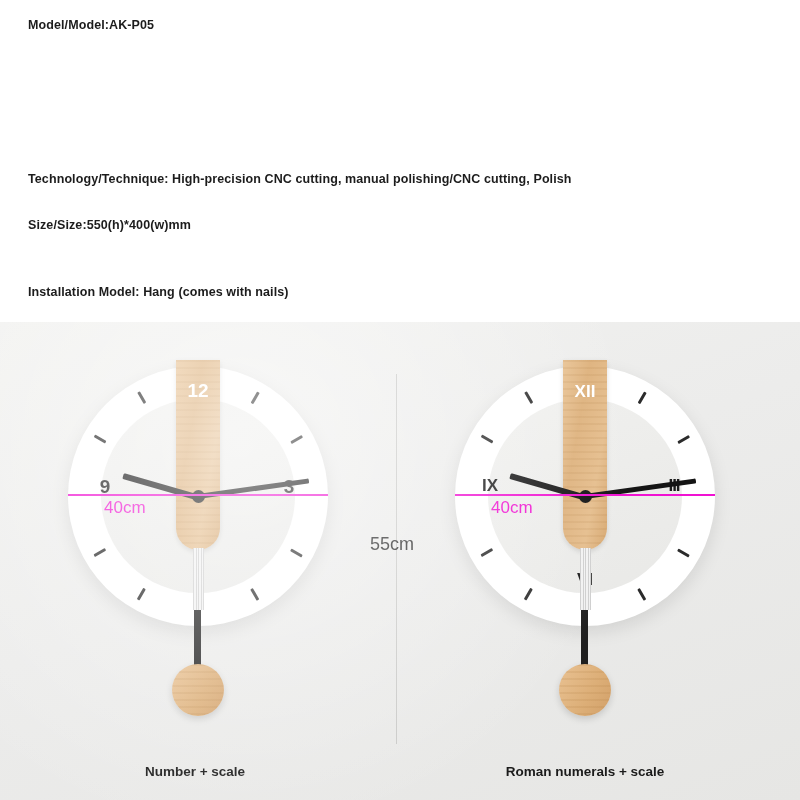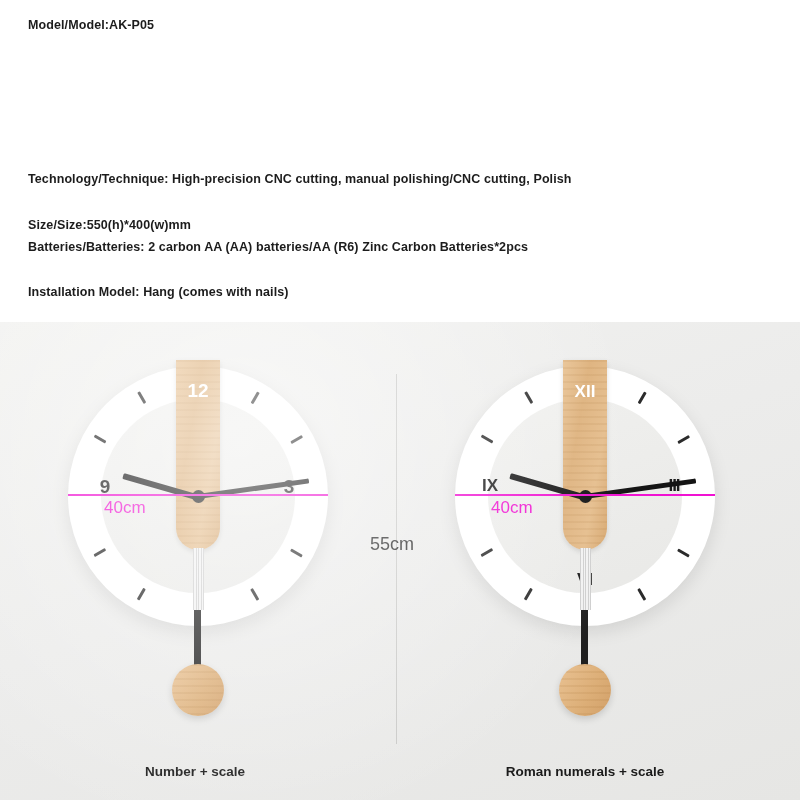--- a/index.html
+++ b/index.html
@@ -251,21 +251,20 @@
 </style>
 </head>
 <body>
 
 <div class="page">
 
   <div class="spec-block">
     <div class="spec-line l1">Model/Model:AK-P05</div>
     <div class="spec-line l4">Technology/Technique: High-precision CNC cutting, manual polishing/CNC cutting, Polish</div>
     <div class="spec-line l5">Size/Size:550(h)*400(w)mm</div>
-    <div class="spec-line l6">Batteries/Batteries: 2 carbon AA (AA) batteries/AA (R6) Zinc Carbon Batteries*2pcs</div>
     <div class="spec-line l7">Installation Model: Hang (comes with nails)</div>
   </div>
 
   <div class="photo">
 
     <div class="photo-divider"></div>
 
     <div class="clock left">
       <div class="dial"></div>
       <div class="dial-hole"></div>

